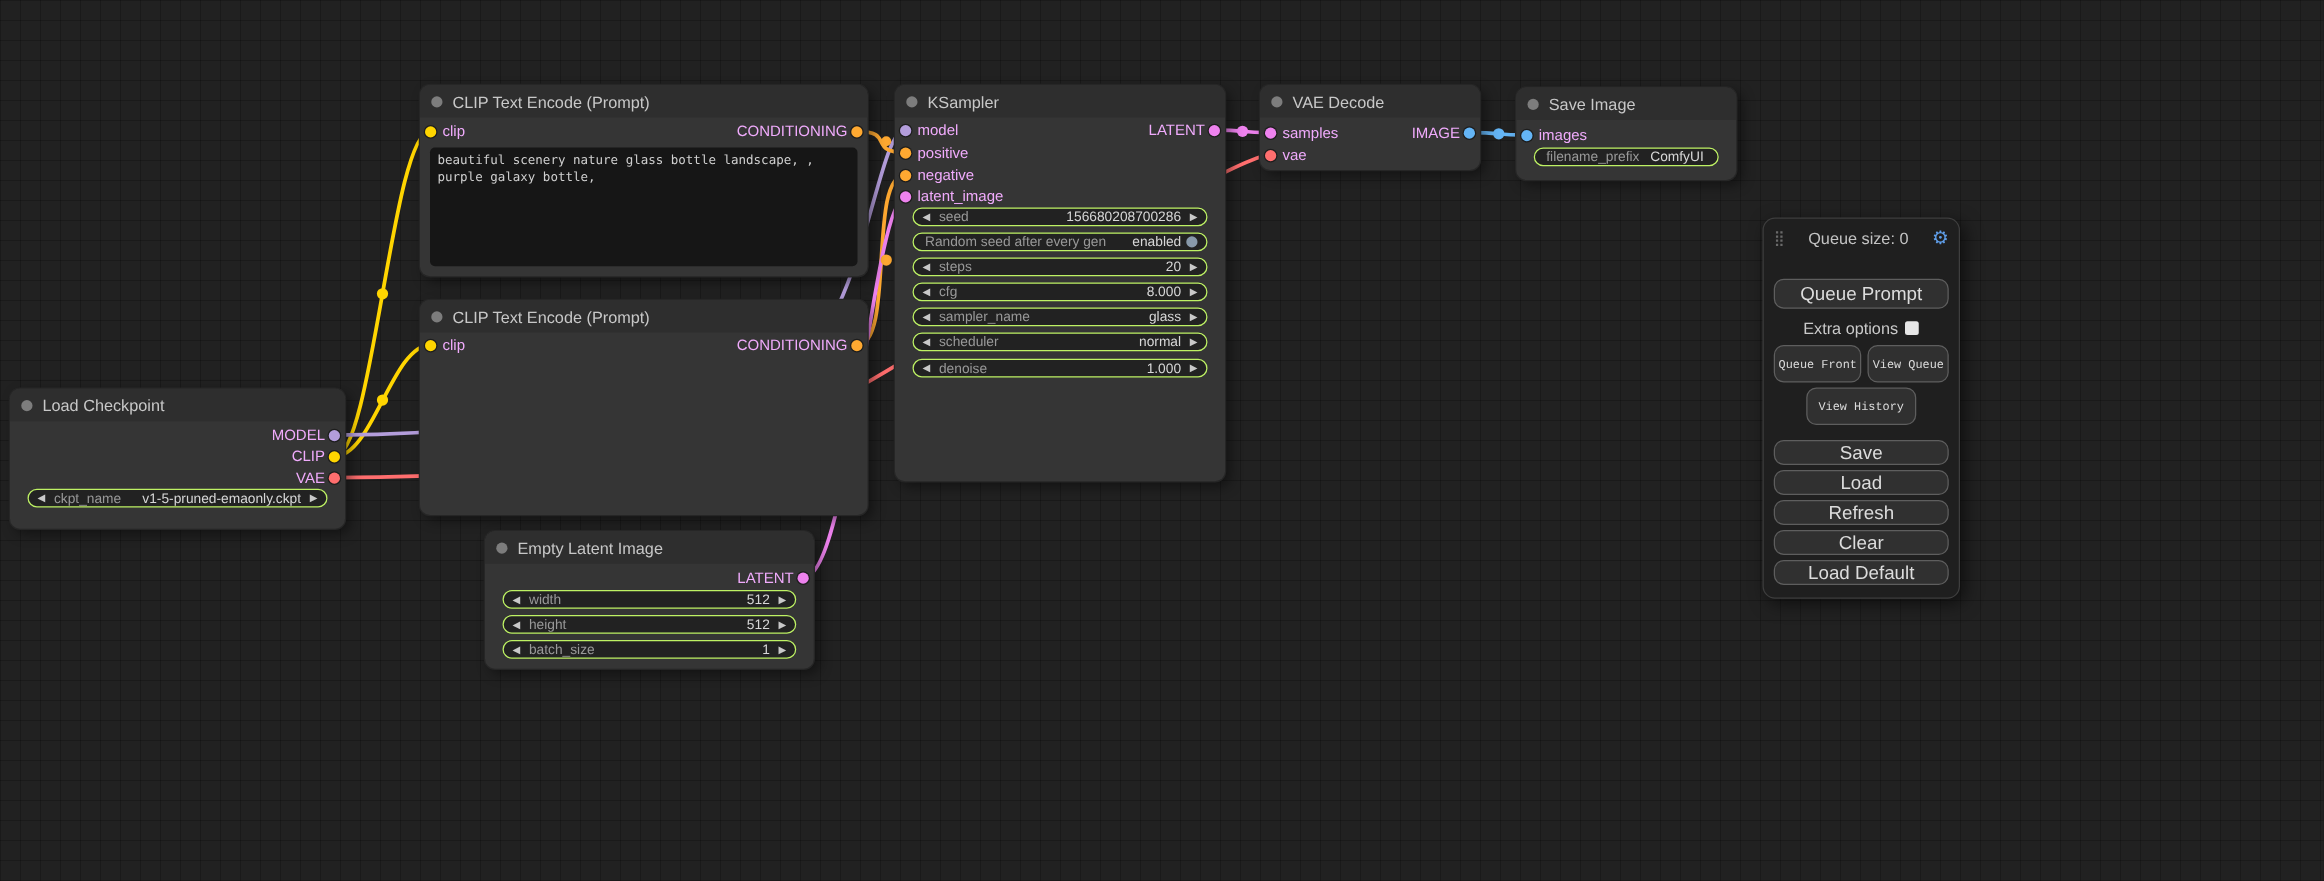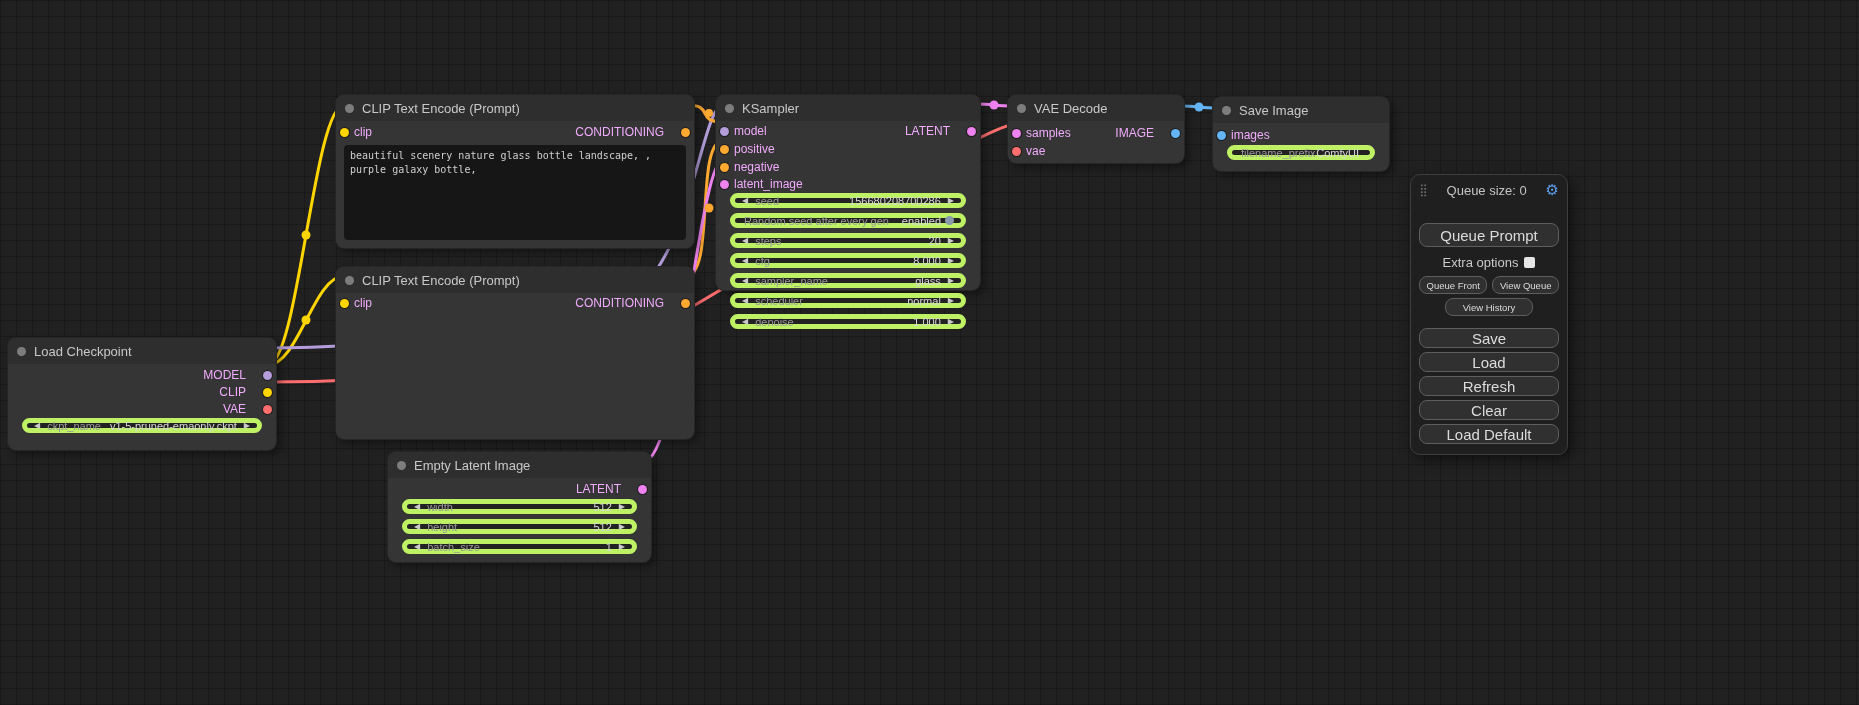--- a/index.html
+++ b/index.html
@@ -11,40 +11,39 @@
       linear-gradient(90deg, rgba(0,0,0,0.22) 1px, transparent 1px);
     background-size:16px 16px;
     font-family:"Liberation Sans", sans-serif;
   }
   .wires { position:absolute; left:0; top:0; z-index:1; }
   .wires path { fill:none; stroke-width:3; stroke-linecap:round; }
 
   .node {
     position:absolute; z-index:2; background:#353535; border-radius:8px;
     box-shadow:0 0 0 1px #262626, 4px 4px 10px rgba(0,0,0,0.45);
-    margin-top:27px;
   }
   .ntitle {
     position:absolute; top:0; left:0; right:0; height:26px; background:#2e2e2e;
     border-radius:8px 8px 0 0; display:flex; align-items:center; padding-left:9px; gap:8px;
     box-sizing:border-box;
   }
   .tdot { width:9px; height:9px; border-radius:50%; background:#7d7d7d; flex:0 0 auto; }
   .ttext { font-size:13px; color:#c8c8c8; white-space:nowrap; }
 
   .slot { position:absolute; left:0; right:0; height:16px; line-height:16px; font-size:12px; color:#f0abfc; box-sizing:border-box; }
   .slot.in  { text-align:left;  padding-left:18px; }
-  .slot.out { text-align:right; padding-right:30px; }
+  .slot.out { text-align:right; padding-right:16px; }
   .sdot { position:absolute; top:3.5px; width:9px; height:9px; border-radius:50%; box-shadow:0 0 0 1px rgba(0,0,0,0.45); }
   .slot.in .sdot  { left:4px; }
   .slot.out .sdot { right:4px; }
 
   .widget {
     position:absolute; left:14px; right:14px; height:15px; background:#222;
-    border:5px solid #bef264; border-radius:8px; display:flex; align-items:center;
+    border:1px solid #bef264; border-radius:8px; display:flex; align-items:center;
     font-size:11px; padding:0 7px; box-sizing:border-box; cursor:pointer; white-space:nowrap;
   }
   .warrow { color:#c9c9c9; font-size:8px; line-height:13px; font-family:"DejaVu Sans", sans-serif; flex:0 0 auto; }
   .wname { color:#999; margin-left:7px; flex:1 1 auto; text-align:left; overflow:hidden; }
   .wval  { color:#d7d7d7; margin-right:7px; text-align:right; }
   .widget.noarrow .wname { margin-left:2px; }
   .widget.noarrow .wval  { margin-right:4px; }
   .togdot { width:9px; height:9px; border-radius:50%; flex:0 0 auto; }
 
   .textbox {
@@ -64,21 +63,21 @@
   .menu-header { display:flex; align-items:center; justify-content:space-between; height:20px; }
   .drag { color:#6a6a6a; font-size:12px; cursor:move; font-family:"DejaVu Sans", sans-serif; }
   .qsize { color:#c3c3c3; font-size:13px; }
   .gear { font-size:15px; cursor:pointer; font-family:"DejaVu Sans", sans-serif; }
   .btn {
     background:#303030; border:1px solid #5e5e5e; border-radius:8px; color:#dcdcdc;
     font-family:"Liberation Sans", sans-serif; cursor:pointer; padding:0;
   }
   .btn.big { height:24px; font-size:15px; margin-top:23px; }
   .btn.med { height:20px; font-size:15px; margin-top:4px; }
-  .btn.small { height:18px; font-size:9.5px; line-height:11px; }
+  .btn.small { height:30px; font-size:9.5px; line-height:11px;font-family:Liberation Mono, monospace; }
   .btn.gap { margin-top:12px; }
   .extra { display:flex; align-items:center; justify-content:center; gap:6px; margin-top:8px; color:#c9c9c9; font-size:13px; }
   .cbox { width:11px; height:11px; background:#e6e6e6; border-radius:2px; cursor:pointer; }
   .row2 { display:flex; gap:5px; margin-top:6px; }
   .row2 .btn { flex:1 1 auto; }
   .btn.center { width:88px; align-self:center; margin-top:4px; }
 </style>
 </head>
 <body>
 
@@ -180,21 +179,21 @@
       <span class="warrow">▶</span>
     </div>
     <div class="widget" style="top:87px">
       <span class="warrow">◀</span>
       <span class="wname">batch_size</span>
       <span class="wval">1</span>
       <span class="warrow">▶</span>
     </div>
   </div>
 
-  <div class="node" style="left:716px;top:68px;width:264px;height:195px">
+  <div class="node" style="left:716px;top:68px;width:264px;height:317px">
     <div class="ntitle">
       <span class="tdot"></span>
       <span class="ttext">KSampler</span>
     </div>
     <div class="slot in" style="top:28px">
       <span class="sdot" style="background: rgb(179, 157, 219);"></span>
       <span>model</span>
     </div>
     <div class="slot out" style="top:28px">
       <span>LATENT</span>

